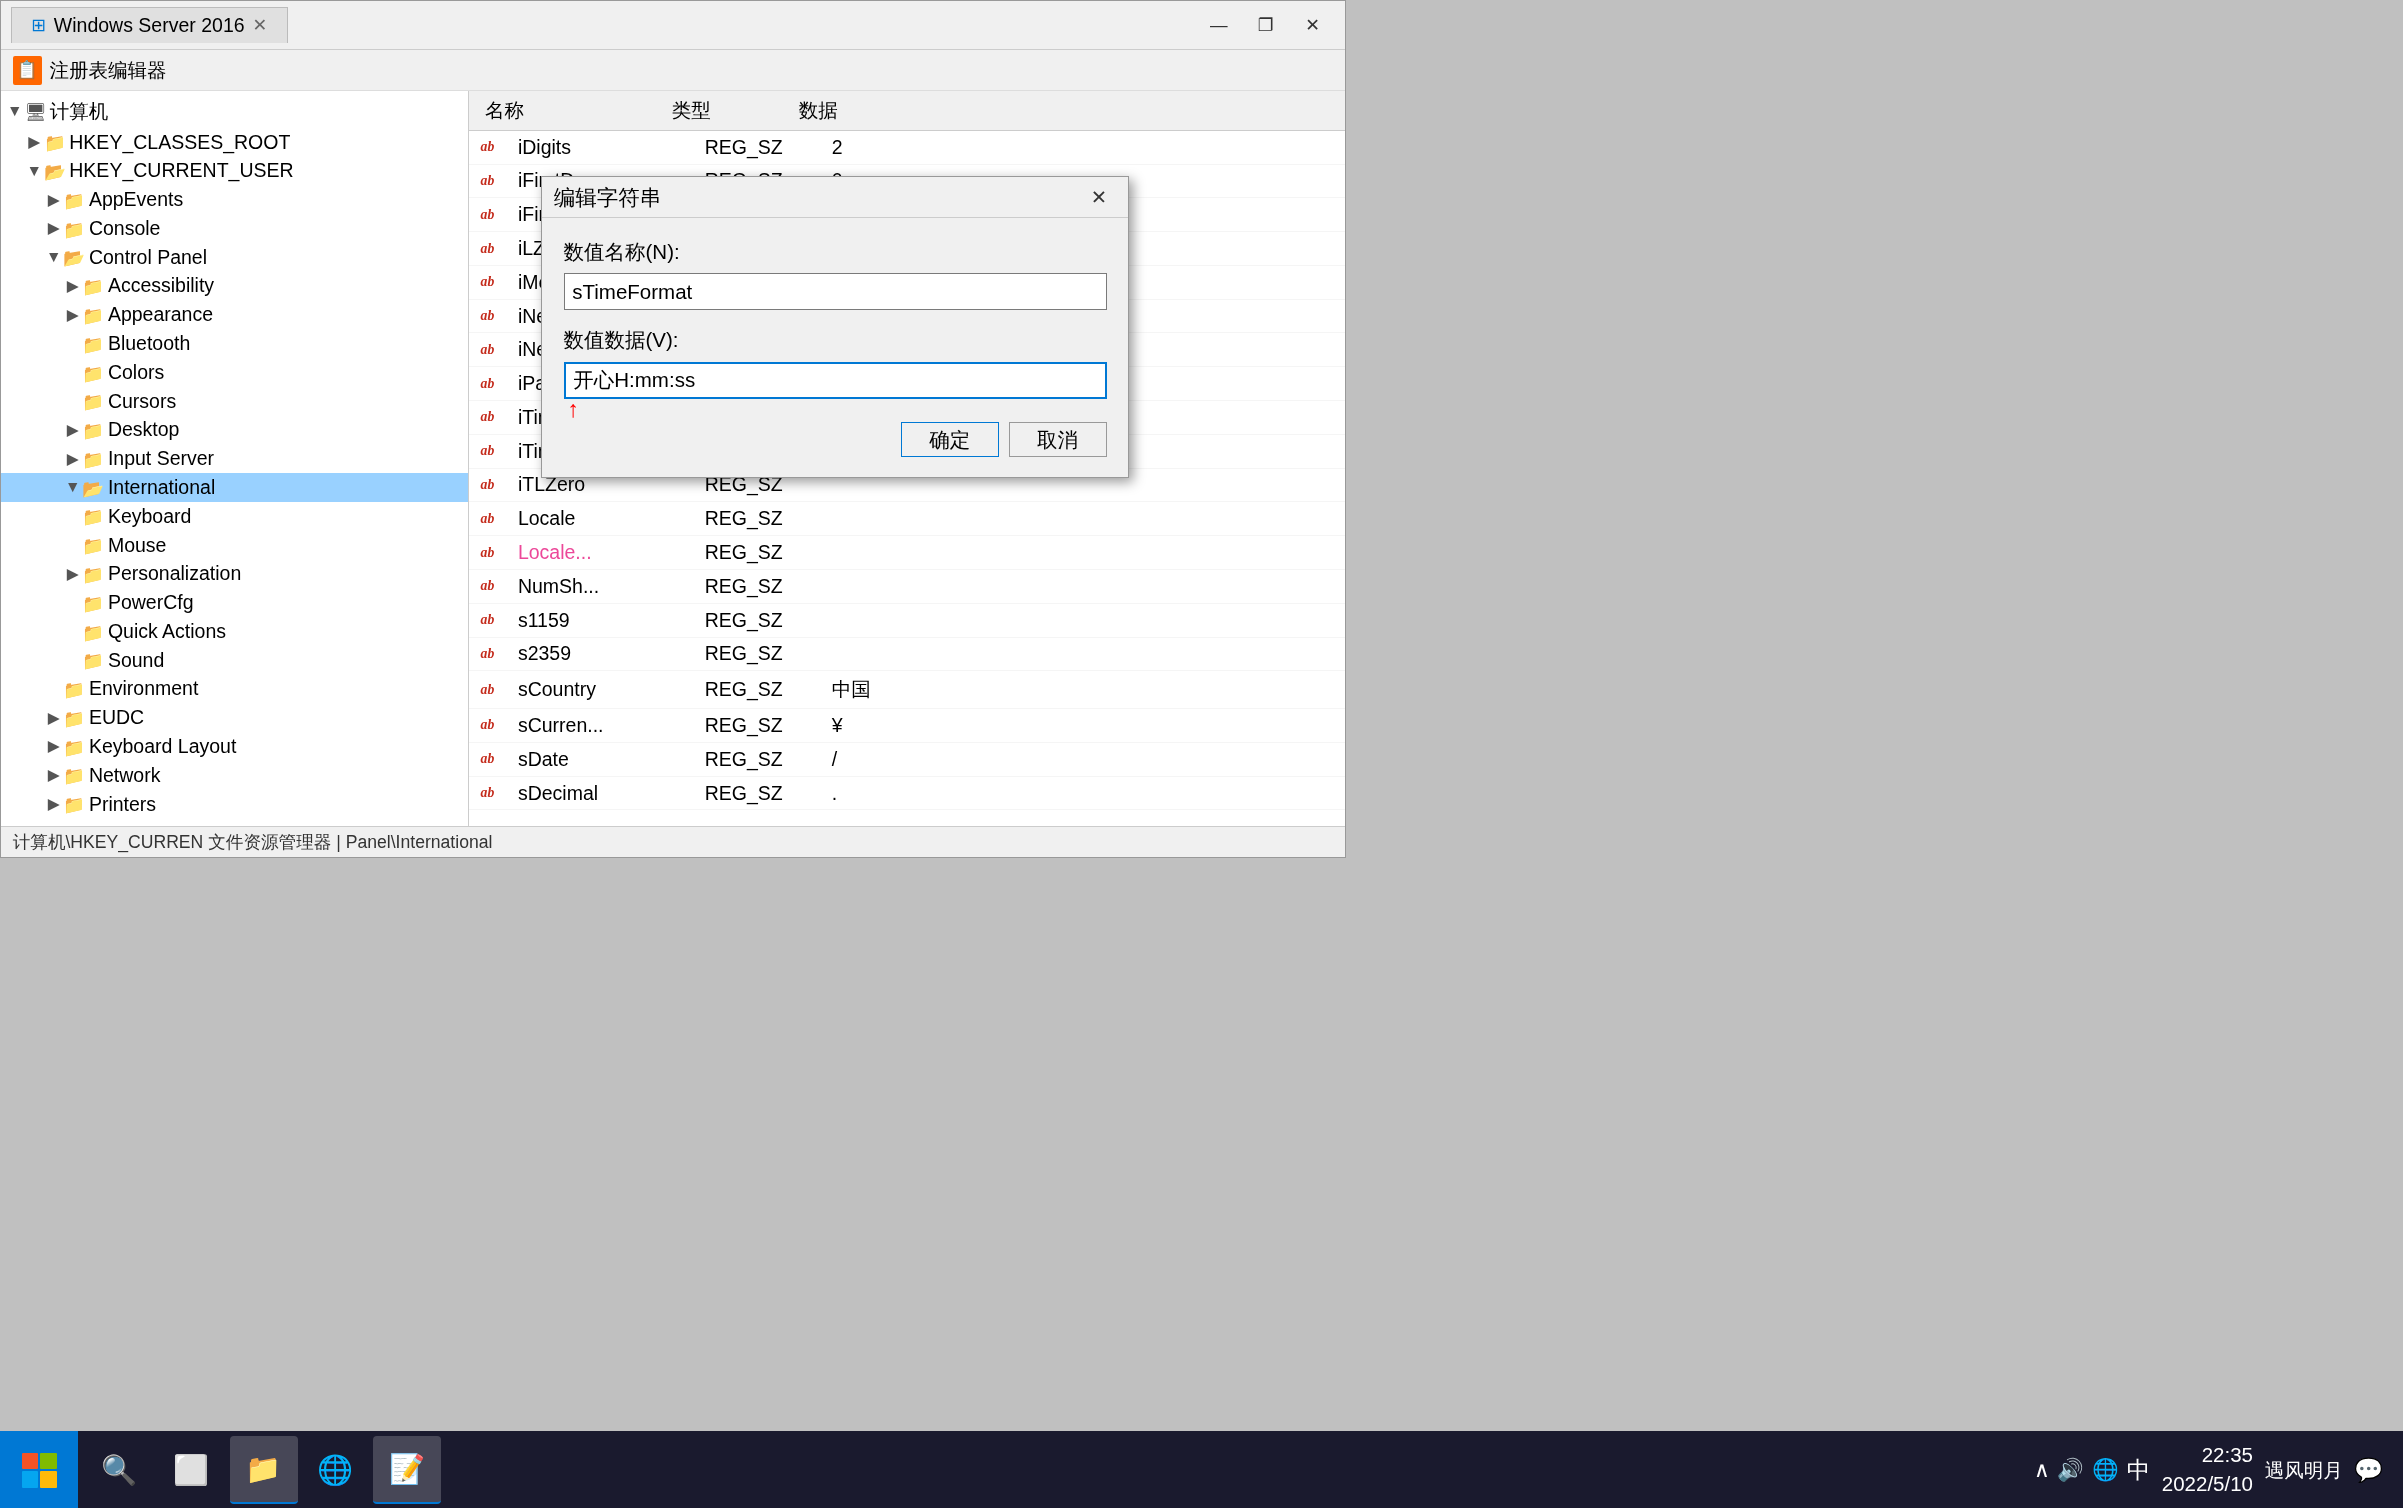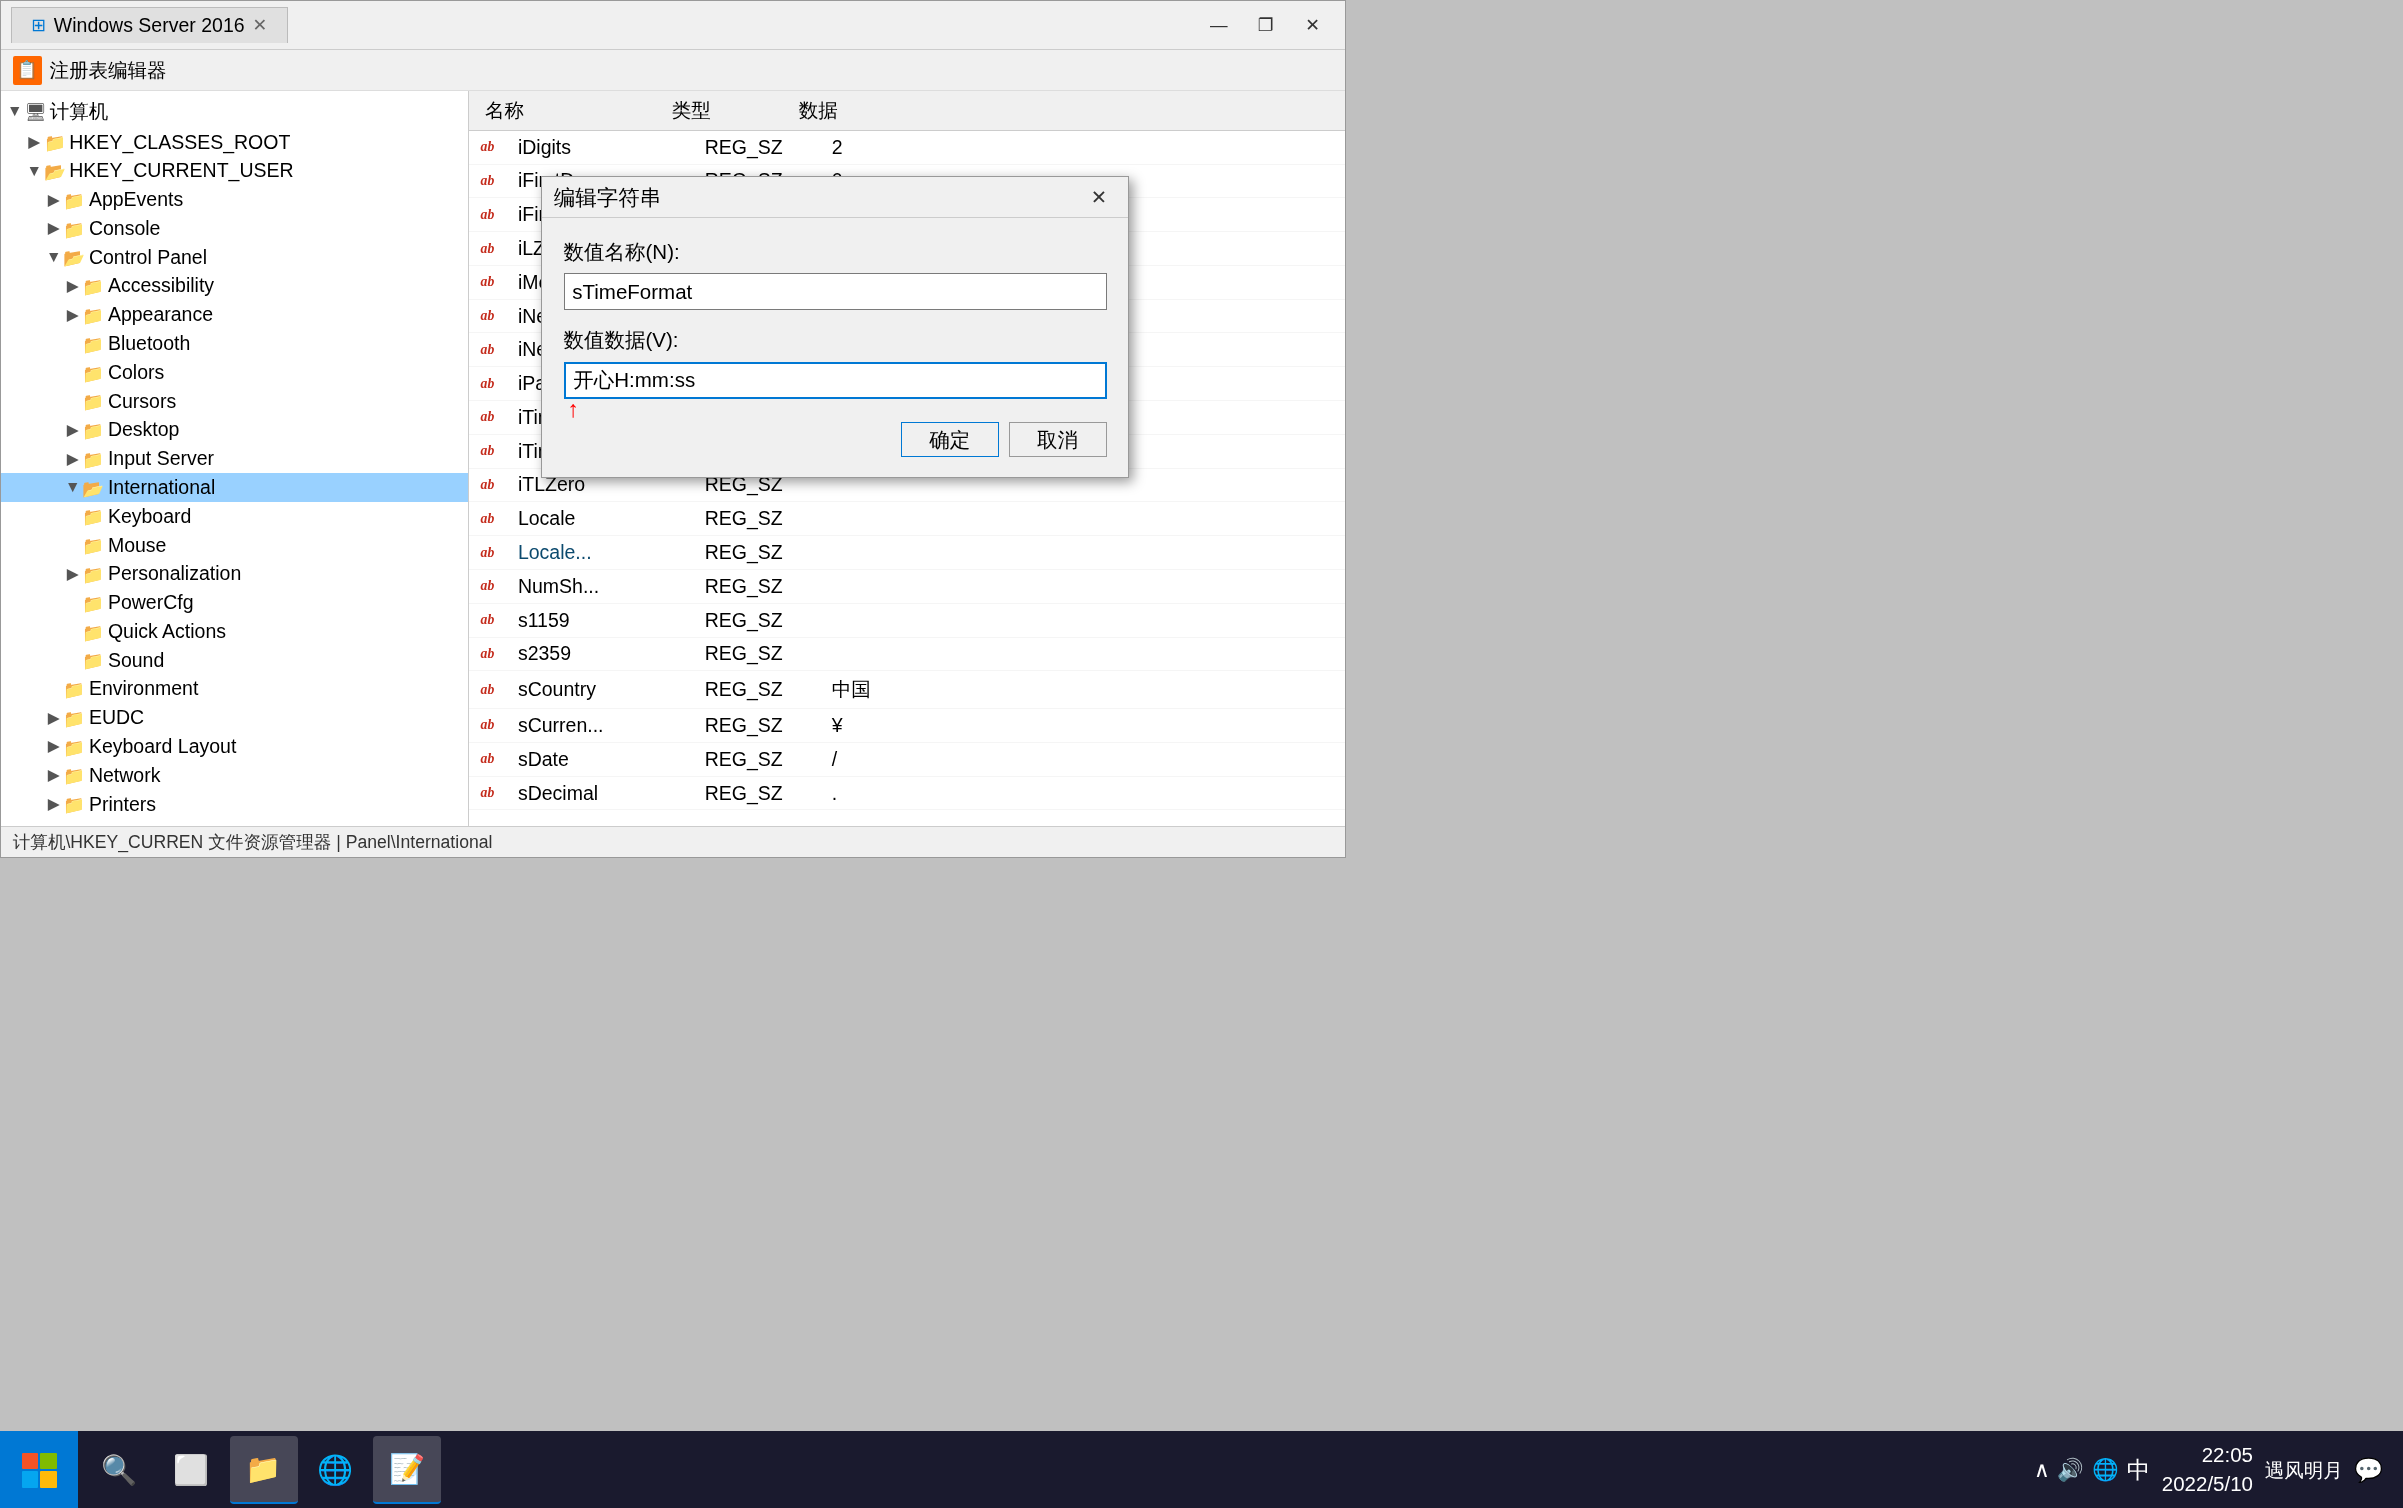--- a/index.html
+++ b/index.html
@@ -639,21 +639,21 @@
       <span class="col-data" style="color:#000"></span>
     </div>
           <div class="value-row">
       <span class="value-icon" style="color:#c42b1c;">ab</span>
       <span class="col-name" style="color:#000">Locale</span>
       <span class="col-type" style="color:#000">REG_SZ</span>
       <span class="col-data" style="color:#000"></span>
     </div>
           <div class="value-row">
       <span class="value-icon" style="color:#c42b1c;">ab</span>
-      <span class="col-name" style="color:#0c4a6e">Locale...</span>
+      <span class="col-name" style="color:#ec4899">Locale...</span>
       <span class="col-type" style="color:#000">REG_SZ</span>
       <span class="col-data" style="color:#000"></span>
     </div>
           <div class="value-row">
       <span class="value-icon" style="color:#c42b1c;">ab</span>
       <span class="col-name" style="color:#000">NumSh...</span>
       <span class="col-type" style="color:#000">REG_SZ</span>
       <span class="col-data" style="color:#000"></span>
     </div>
           <div class="value-row">
@@ -739,20 +739,20 @@
     <div class="taskbar-icon active" style="color:#0078d4;">📝</div>
   </div>
   <div class="taskbar-right">
     <div class="taskbar-systray">
       <span>∧</span>
       <span>🔊</span>
       <span>🌐</span>
       <span style="font-size:23.4px;">中</span>
     </div>
     <div class="taskbar-clock">
-      <div>22:05</div>
+      <div>22:35</div>
       <div>2022/5/10</div>
     </div>
     <span style="font-size:19.5px;">遇风明月</span>
     <div style="font-size:23.4px;">💬</div>
   </div>
 </div>
 
 
 </body></html>

